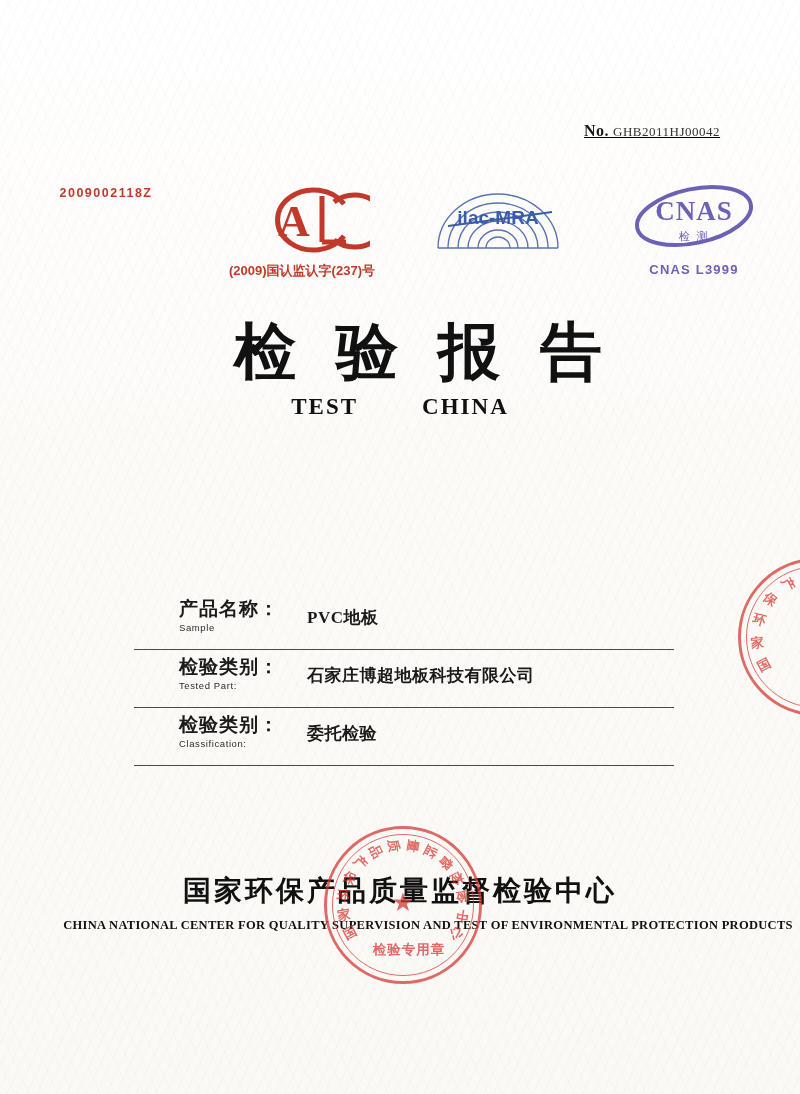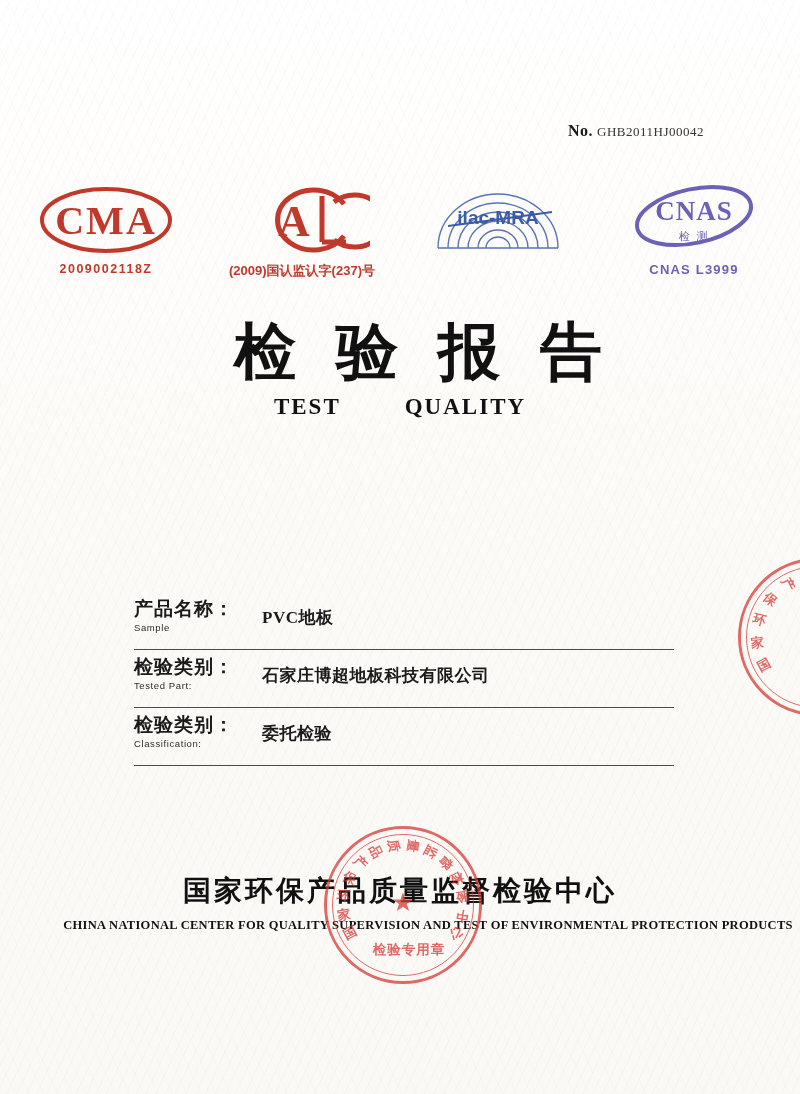--- a/index.html
+++ b/index.html
@@ -32,23 +32,24 @@
   }
   .content {
     position: relative;
     z-index: 2;
   }
 
   
   .report-no {
     position: absolute;
     top: 122px;
-    right: 96px;
+    right: 80px;
     white-space: nowrap;
     font-family: "Liberation Serif", serif;
+    text-decoration: underline;
   }
   .report-no .lbl {
     font-size: 16px;
     font-weight: bold;
     color: #1a1a1a;
     letter-spacing: .5px;
   }
   .report-no .val {
     font-size: 13px;
     color: #333;
@@ -126,20 +127,21 @@
   .field-row {
     position: relative;
     border-bottom: 1.5px solid #4a4a4a;
     height: 57px;
     display: flex;
     align-items: flex-start;
   }
   .field-labels {
     width: 122px;
     padding-top: 6px;
+    margin-left: 45px;
   }
   .field-cn {
     font-family: "Liberation Serif", serif;
     font-size: 19px;
     font-weight: bold;
     color: #1a1a1a;
     letter-spacing: 1px;
     line-height: 1.15;
   }
   .field-en {
@@ -256,26 +258,20 @@
   <div class="content">
 
     <div class="report-no">
       <span class="lbl">No.</span>
       <span class="val">GHB2011HJ00042</span>
     </div>
 
     <div class="logos">
 
       <div class="logo-block">
-        <div class="logo-mark">
-          <svg width="136" height="72" viewBox="0 0 136 72" aria-hidden="true">
-            <ellipse cx="68" cy="36" rx="64" ry="31" fill="none" stroke="#c0392b" stroke-width="4"></ellipse>
-            <text x="68" y="50" text-anchor="middle" font-family="Liberation Serif, serif" font-size="40" font-weight="bold" fill="#c0392b" letter-spacing="2">CMA</text>
-          </svg>
-        </div>
         <div class="logo-caption cap-red">2009002118Z</div>
       </div>
 
       <div class="logo-block">
         <div class="logo-mark">
           <svg width="136" height="72" viewBox="0 0 136 72" aria-hidden="true">
             <path d="M110 20 A36 30 0 1 0 110 52" fill="none" stroke="#c0392b" stroke-width="5"></path>
             <text x="60" y="52" text-anchor="middle" font-family="Liberation Serif, serif" font-size="44" font-weight="bold" fill="#c0392b">A</text>
             <path d="M88 12 L88 58" stroke="#c0392b" stroke-width="5" fill="none"></path>
             <path d="M88 58 L112 58" stroke="#c0392b" stroke-width="5" fill="none"></path>
@@ -312,21 +308,21 @@
             <text x="70" y="58" text-anchor="middle" font-family="Liberation Serif, serif" font-size="11" fill="#6b62b5" letter-spacing="2">检 测</text>
           </svg>
         </div>
         <div class="logo-caption cap-purple">CNAS L3999</div>
       </div>
 
     </div>
 
     <div class="title-cn">检验报告</div>
     <div class="title-en">
-      <span class="w1">TEST</span><span class="w2">QUALITY</span>
+      <span class="w1">TEST</span><span class="w2">CHINA</span>
     </div>
 
     <div class="fields">
 
       <div class="field-row">
         <div class="field-labels">
           <div class="field-cn">产品名称：</div>
           <div class="field-en">Sample</div>
         </div>
         <div class="field-value">PVC地板</div>

